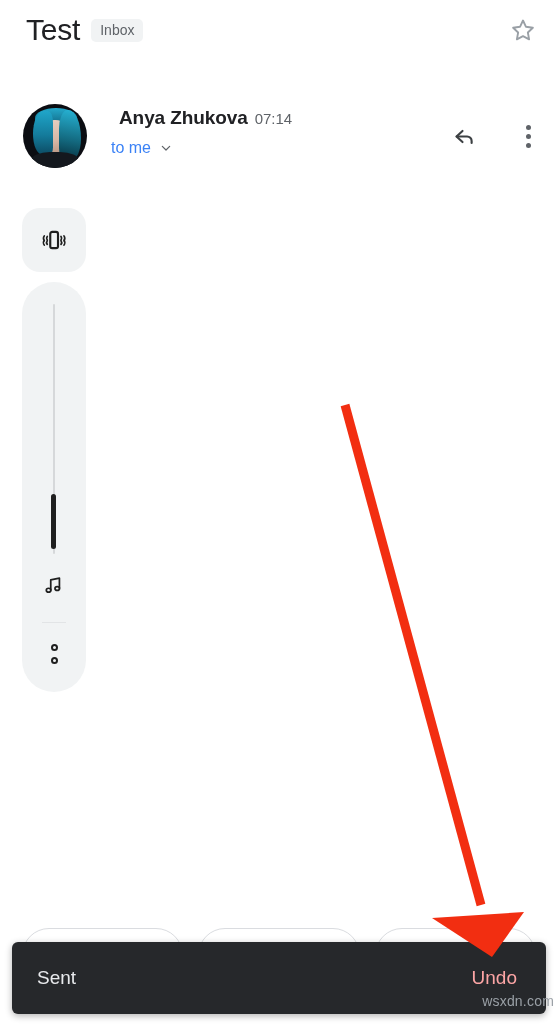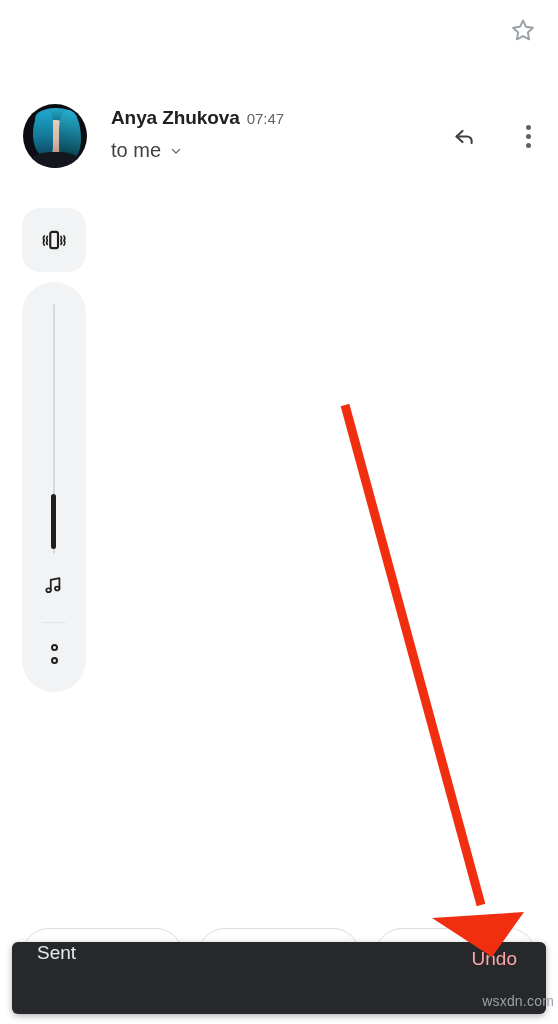--- a/index.html
+++ b/index.html
@@ -104,40 +104,41 @@
   }
   .sender-text {
     position: absolute;
     left: 111px; top: 10px;
   }
   .sender-line1 {
     display: flex;
     align-items: baseline;
     gap: 7px;
     line-height: 24px;
+    margin-left: 8px;
   }
   .sender-name {
     font-size: 19px;
     font-weight: 700;
     color: #202124;
     letter-spacing: -0.1px;
   }
   .sender-time {
     font-size: 15px;
     color: #5f6368;
   }
   .sender-line2 {
     display: flex;
     align-items: center;
     gap: 7px;
     margin-top: 8px;
   }
   .to-me {
-    font-size: 20px;
-    color: #404040;
+    font-size: 16px;
+    color: #3b82f6;
   }
   .reply-btn {
     position: absolute;
     left: 443px; top: 18px;
     width: 44px; height: 44px;
     display: flex; align-items: center; justify-content: center;
   }
   .more-btn {
     position: absolute;
     left: 508px; top: 18px;
@@ -240,20 +241,21 @@
 
   
   .snackbar {
     position: absolute;
     left: 12px; top: 942px;
     width: 534px;
     height: 72px;
     background: #26282b;
     border-radius: 6px;
     display: flex;
+    align-items: center;
     justify-content: space-between;
     padding: 0 25px;
     box-sizing: border-box;
     box-shadow: 0 2px 7px rgba(0,0,0,0.30);
   }
   .snackbar-text {
     color: #e8eaed;
     font-size: 19px;
   }
   .snackbar-action {
@@ -276,40 +278,44 @@
     right: 4px; bottom: 15px;
     font-size: 14px;
     color: #9aa0a6;
     letter-spacing: 0.2px;
   }
 </style>
 </head>
 <body>
 
 <div class="header">
+  <div class="subject-row">
+    <span class="subject-title">Test</span>
+    <span class="inbox-chip">Inbox</span>
+  </div>
   <div class="star-btn">
     <svg width="30" height="30" viewBox="0 0 24 24">
       <path d="M12 3.6l2.39 5.03 5.51.74-4.02 3.84 1.02 5.47L12 16.06l-4.9 2.62 1.02-5.47-4.02-3.84 5.51-.74z" fill="none" stroke="#9aa0a6" stroke-width="1.5" stroke-linejoin="round"></path>
     </svg>
   </div>
 </div>
 
 <div class="sender-block">
   <div class="avatar">
     <div class="hair-top"></div>
     <div class="face"></div>
     <div class="hair-left"></div>
     <div class="hair-right"></div>
     <div class="body"></div>
   </div>
 
   <div class="sender-text">
     <div class="sender-line1">
       <span class="sender-name">Anya Zhukova</span>
-      <span class="sender-time">07:47</span>
+      <span class="sender-time">07:14</span>
     </div>
     <div class="sender-line2">
       <span class="to-me">to me</span>
       <svg width="16" height="16" viewBox="0 0 24 24">
         <path d="M6.5 9.5L12 15l5.5-5.5" fill="none" stroke="#5f6368" stroke-width="1.8" stroke-linecap="round" stroke-linejoin="round"></path>
       </svg>
     </div>
   </div>
 
   <div class="reply-btn">

